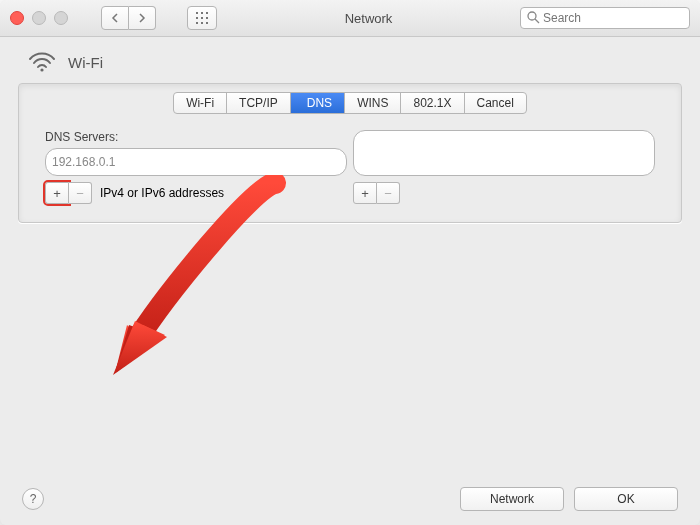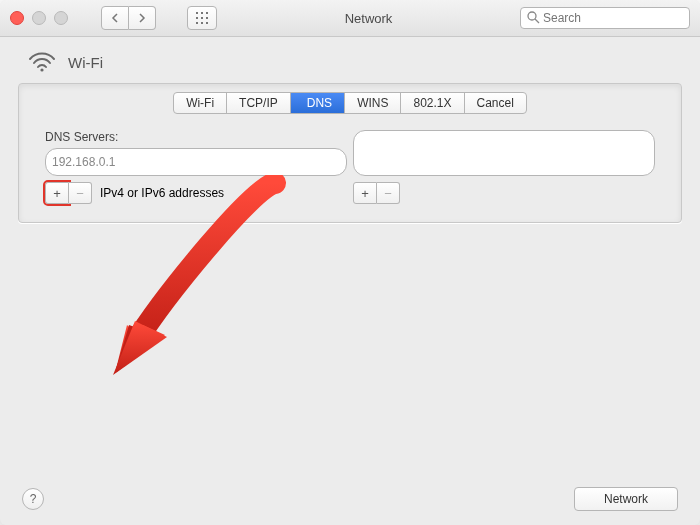--- a/index.html
+++ b/index.html
@@ -185,15 +185,16 @@
     <path d="M10 198 L60 160 L38 150 Z" fill="url(#rg)"></path>
     <path d="M10 198 L22 150 L46 172 Z" fill="url(#rg)"></path>
     <path d="M10 198 L58 162 L24 150 Z" fill="#c21f16"></path>
     <polygon points="8,200 62,162 30,146" fill="url(#rg)"></polygon>
   </svg>
 
   <div class="footer">
     <div class="help">?</div>
     <div class="spacer"></div>
     <div class="btn">Network</div>
+    <div class="btn">OK</div>
   </div>
 
 </div>
 
 </body></html>

